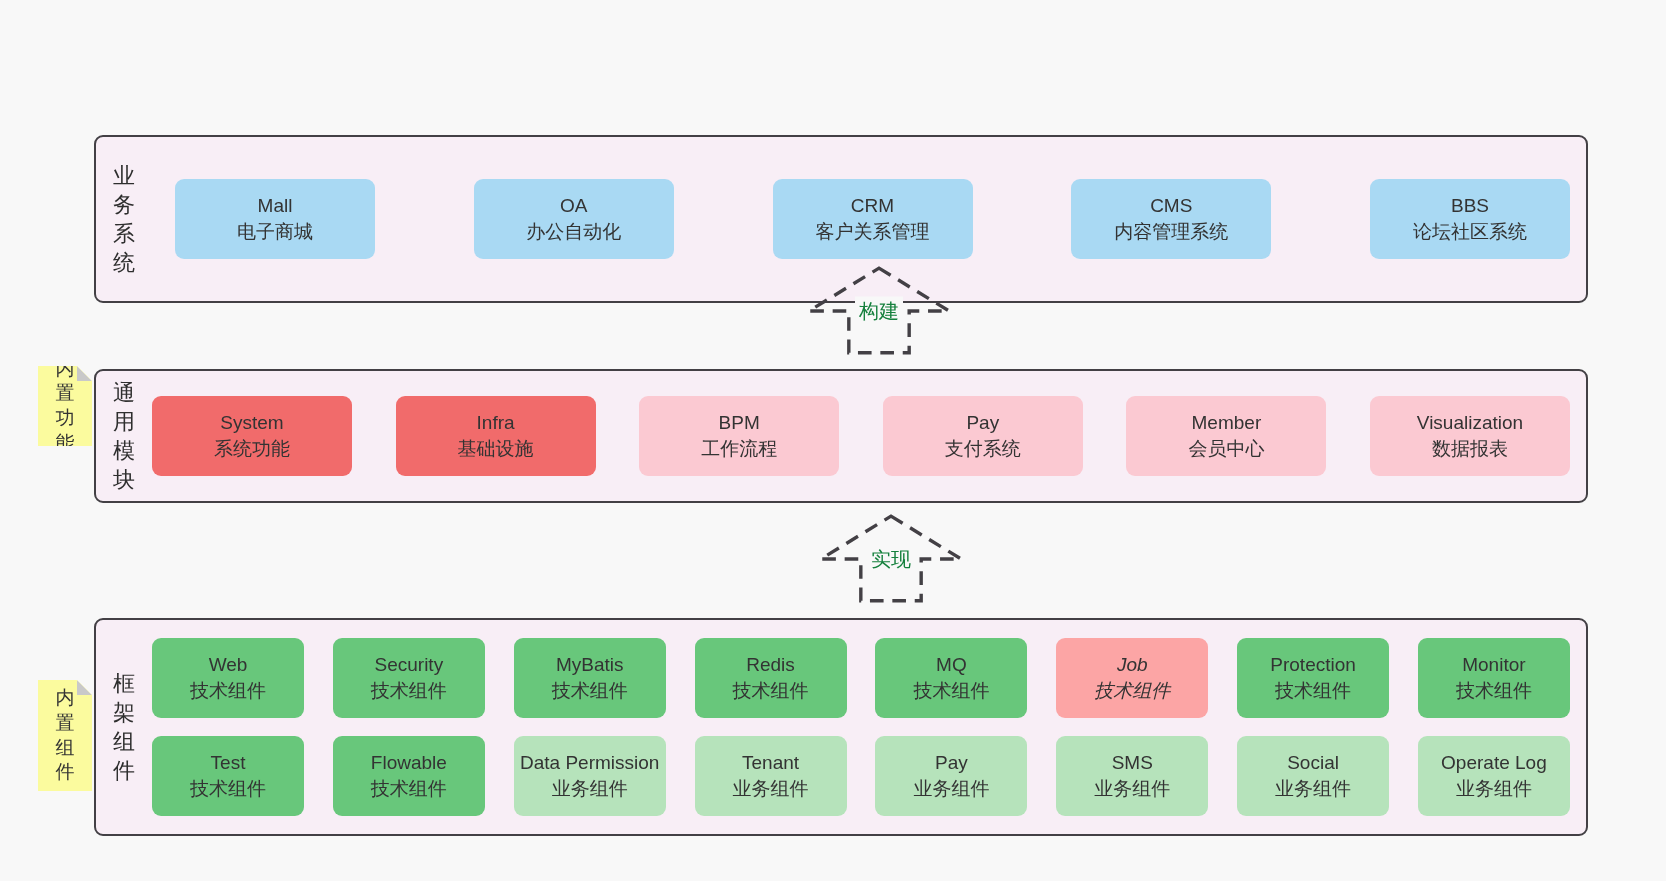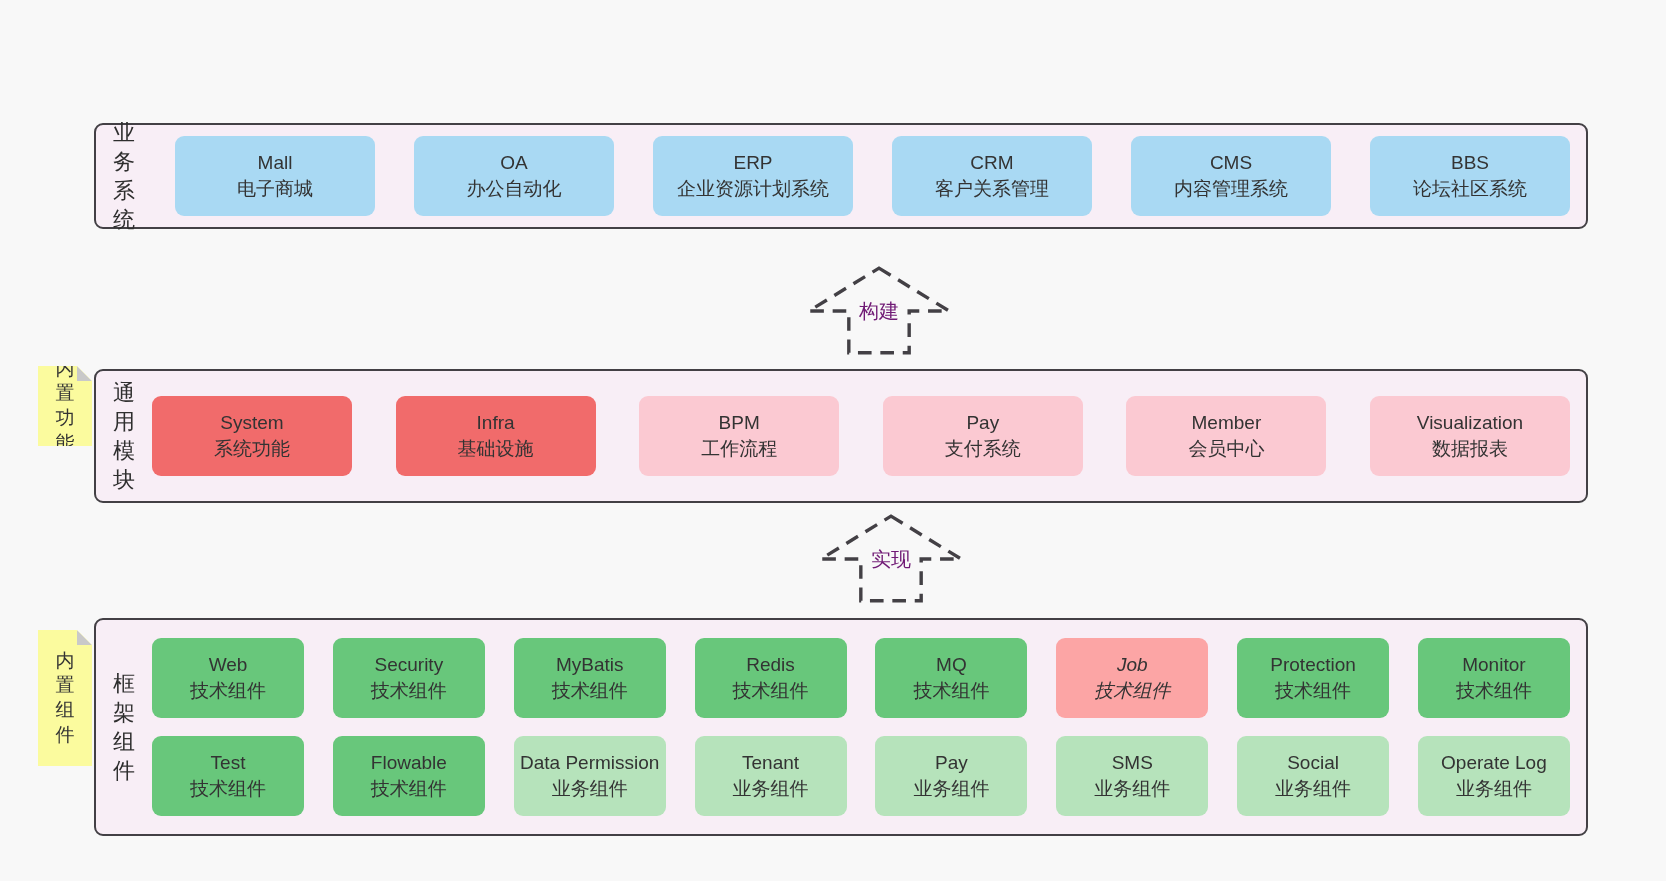--- a/index.html
+++ b/index.html
@@ -54,47 +54,43 @@
     position:absolute; top:0; right:0; width:15px; height:15px;
     background:var(--note_fold,#c9c9c9);
     clip-path:polygon(0 0, 100% 100%, 0 100%);
   }
 
   .arrow { position:absolute; width:146px; height:92px; }
   .arrow svg { display:block; color:var(--panel_border,#434045); }
   .arrow-label {
     position:absolute; left:50%; top:47px; transform:translate(-50%,-50%);
     background:var(--page_bg,#f8f8f8); padding:1px 4px;
-    font-size:20px; color:#701a75; white-space:nowrap;
+    font-size:20px; color:#15803d; white-space:nowrap;
   }
 </style>
 </head>
 <body>
 
 <div class="canvas" style="--page_bg: #f8f8f8; --panel_bg: #f8eef6; --panel_border: #434045; --note_bg: #fbfb9e; --note_fold: #c9c9c9; --text: #333333; --blue: #a9d9f3; --red: #f16b6b; --pink: #fbc9d2; --green: #68c77b; --lightgreen: #b6e3bb;">
 
-  <section class="panel" style="top:123px;height:106px">
+  <section class="panel" style="top:135px;height:168px">
     <div class="vlabel">
       <span>业务系统</span>
     </div>
     <div class="rows">
       <div class="boxrow cols6">
           <div class="box" style="background: rgb(169, 217, 243); margin-left: 23px;">
             <div>Mall</div>
             <div>电子商城</div>
           </div>
           <div class="box" style="background: rgb(169, 217, 243);">
             <div>OA</div>
             <div>办公自动化</div>
           </div>
           <div class="box" style="background: rgb(169, 217, 243);">
-            <div>ERP</div>
-            <div>企业资源计划系统</div>
-          </div>
-          <div class="box" style="background: rgb(169, 217, 243);">
             <div>CRM</div>
             <div>客户关系管理</div>
           </div>
           <div class="box" style="background: rgb(169, 217, 243);">
             <div>CMS</div>
             <div>内容管理系统</div>
           </div>
           <div class="box" style="background: rgb(169, 217, 243);">
             <div>BBS</div>
             <div>论坛社区系统</div>
@@ -148,21 +144,21 @@
     </div>
   </section>
 
   <div class="arrow" style="left:818px;top:512px">
     <svg width="146" height="92" viewBox="0 0 150 94">
       <polygon points="75,4 147,48 106,48 106,91 44,91 44,48 3,48" fill="none" stroke="currentColor" stroke-width="3.5" stroke-dasharray="14 9"></polygon>
     </svg>
     <span class="arrow-label">实现</span>
   </div>
 
-  <div class="note" style="top:630px;height:136px">
+  <div class="note" style="top:680px;height:111px">
     <span>内置组件</span>
     <i class="fold"></i>
   </div>
   <section class="panel" style="top:618px;height:218px">
     <div class="vlabel">
       <span>框架组件</span>
     </div>
     <div class="rows">
       <div class="boxrow cols8">
           <div class="box" style="background: rgb(104, 199, 123);">

